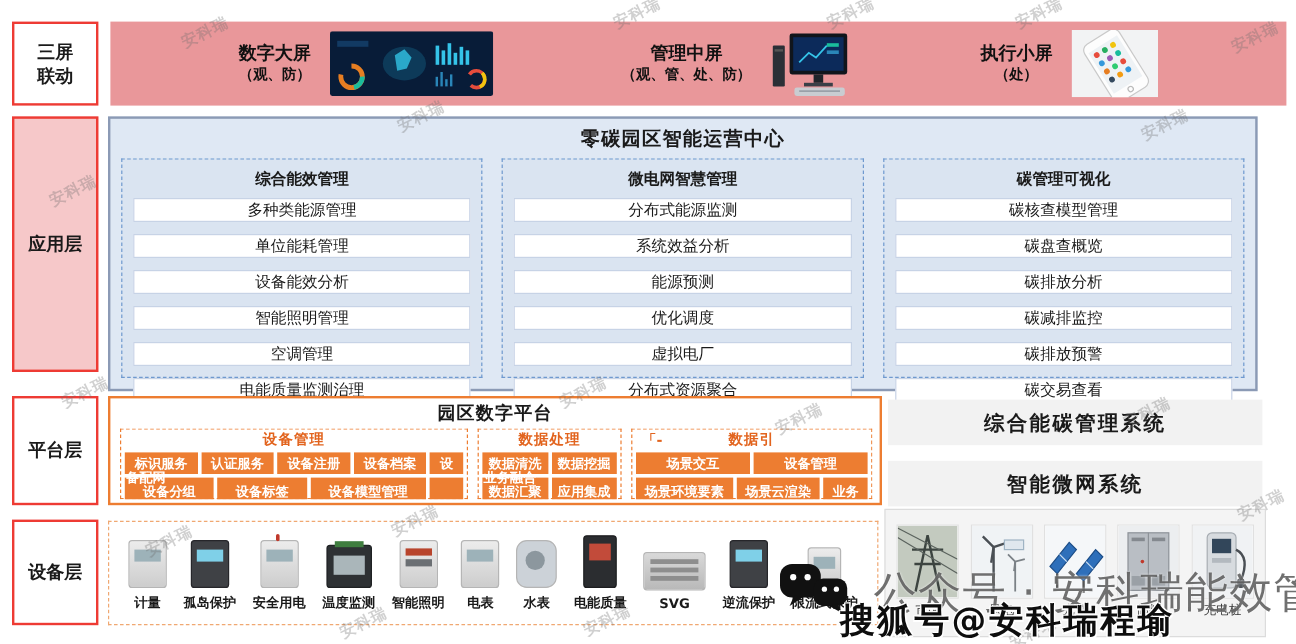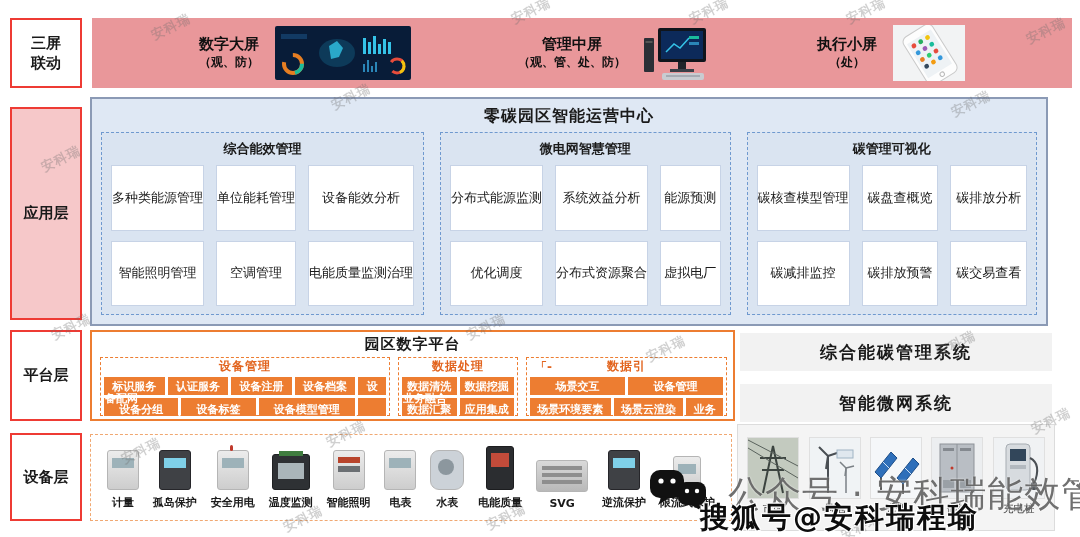--- a/index.html
+++ b/index.html
@@ -4,41 +4,41 @@
 <style>
   html,body{margin:0;padding:0;background:#fff;}
   .stage{position:relative;width:1080px;height:537px;background:#fff;overflow:hidden;
          font-family:"DejaVu Sans","Liberation Sans",sans-serif;color:#1a1a1a;}
 
   
   .rail-box{position:absolute;left:10px;width:72px;border:2px solid #ee3b34;background:#fff;
             display:flex;align-items:center;justify-content:center;text-align:center;
             font-weight:bold;font-size:15px;line-height:1.35;box-sizing:border-box;}
   #rail-screens{top:18px;height:70px;}
-  #rail-app{top:107px;height:213px;background:#f6c8c9;}
+  #rail-app{top:97px;height:213px;background:#f6c8c9;}
   #rail-plat{top:330px;height:91px;}
   #rail-dev{top:433px;height:88px;}
 
   
   .banner{position:absolute;left:92px;top:18px;width:980px;height:70px;background:#e9979a;
           display:flex;align-items:center;justify-content:space-evenly;}
   .screen-group{display:flex;align-items:center;gap:16px;}
   .screen-text{text-align:center;font-weight:bold;font-size:15px;line-height:1.3;color:#111;}
   .screen-sub{font-size:12px;font-weight:bold;}
 
   
   .app-outer{position:absolute;left:90px;top:97px;width:958px;height:229px;background:#dfe8f4;
              border:2px solid #8b9ab5;box-sizing:border-box;}
   .app-title{text-align:center;font-family:"DejaVu Serif","Liberation Serif",serif;
              font-weight:bold;font-size:16px;padding-top:7px;letter-spacing:1px;}
   .app-cols{position:absolute;left:9px;right:9px;top:33px;bottom:9px;display:flex;gap:16px;}
   .app-col{flex:1;border:1.5px dashed #6f99cf;background:#dae4f1;box-sizing:border-box;
            padding:4px 9px 8px 9px;display:flex;flex-direction:column;}
   .app-col-title{text-align:center;font-weight:bold;font-size:13px;padding:3px 0 7px 0;}
-  .app-grid{flex:1;display:grid;grid-template-columns:1fr 1fr 1fr;gap:10px 12px;}
+  .app-grid{flex:1;display:grid;grid-template-columns:1fr;gap:10px 12px;}
   .app-chip{background:#fff;border:1px solid #c7d3e6;display:flex;align-items:center;
             justify-content:center;font-size:13px;white-space:nowrap;}
 
   
   .plat-outer{position:absolute;left:90px;top:330px;width:645px;height:91px;background:#fff;
               border:2px solid #ed7d31;box-sizing:border-box;}
   .plat-main-title{text-align:center;font-weight:bold;font-size:15px;padding-top:3px;letter-spacing:1px;}
   .plat-groups{position:absolute;left:8px;right:6px;top:25px;bottom:3px;display:flex;gap:8px;overflow:hidden;}
   .plat-group{position:relative;border:1.5px dashed #ed7d31;box-sizing:border-box;padding:1px 3px 3px 3px;}
   .pg0{width:290px;} .pg1{width:120px;} .pg2{flex:1;}
@@ -206,22 +206,22 @@
             <div class="app-chip">电能质量监测治理</div>
           </div>
         </div>
         <div class="app-col">
           <div class="app-col-title">微电网智慧管理</div>
           <div class="app-grid">
             <div class="app-chip">分布式能源监测</div>
             <div class="app-chip">系统效益分析</div>
             <div class="app-chip">能源预测</div>
             <div class="app-chip">优化调度</div>
+            <div class="app-chip">虚拟电厂</div>
             <div class="app-chip">分布式资源聚合</div>
-            <div class="app-chip">虚拟电厂</div>
           </div>
         </div>
         <div class="app-col">
           <div class="app-col-title">碳管理可视化</div>
           <div class="app-grid">
             <div class="app-chip">碳核查模型管理</div>
             <div class="app-chip">碳盘查概览</div>
             <div class="app-chip">碳排放分析</div>
             <div class="app-chip">碳减排监控</div>
             <div class="app-chip">碳排放预警</div>

